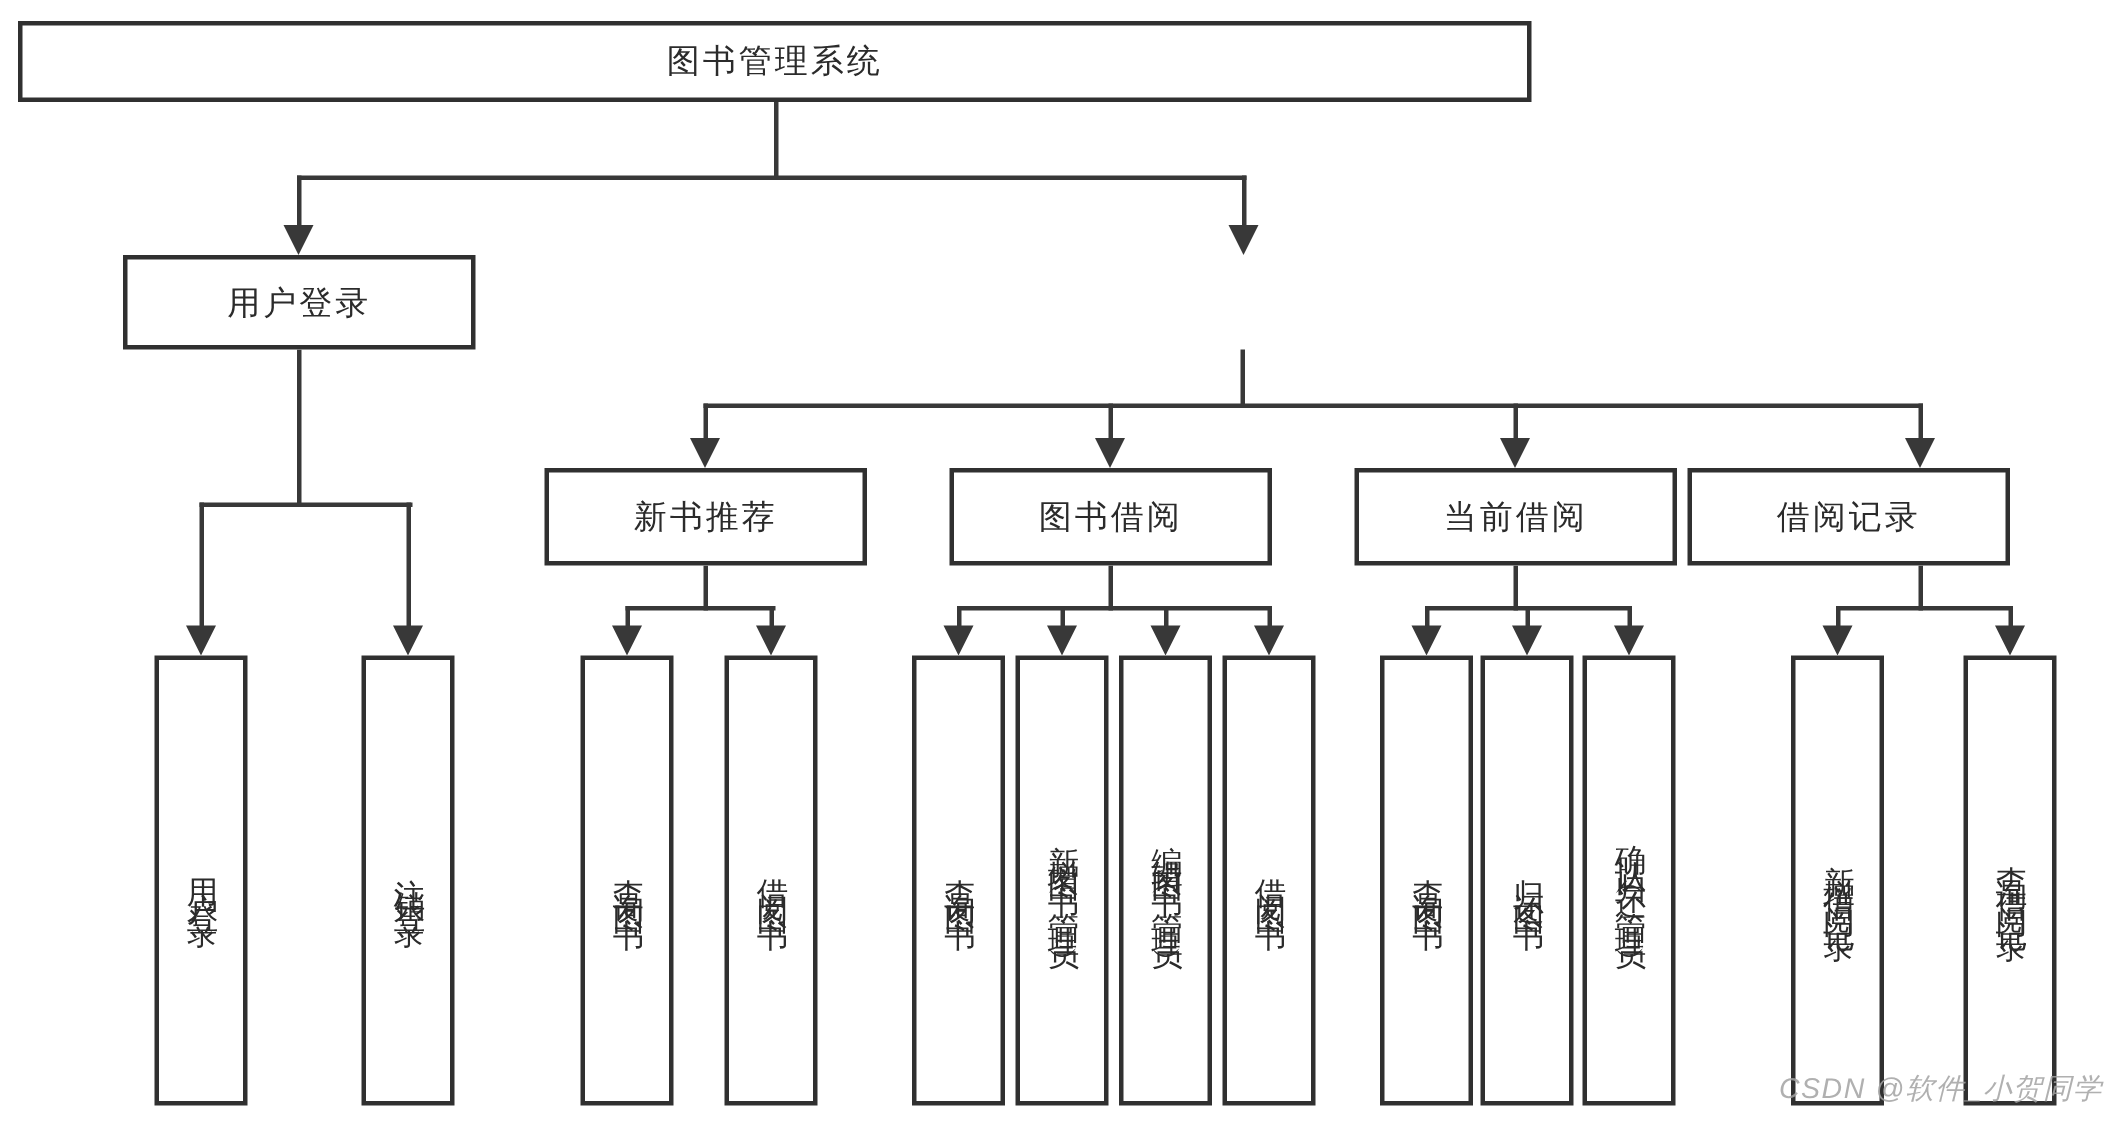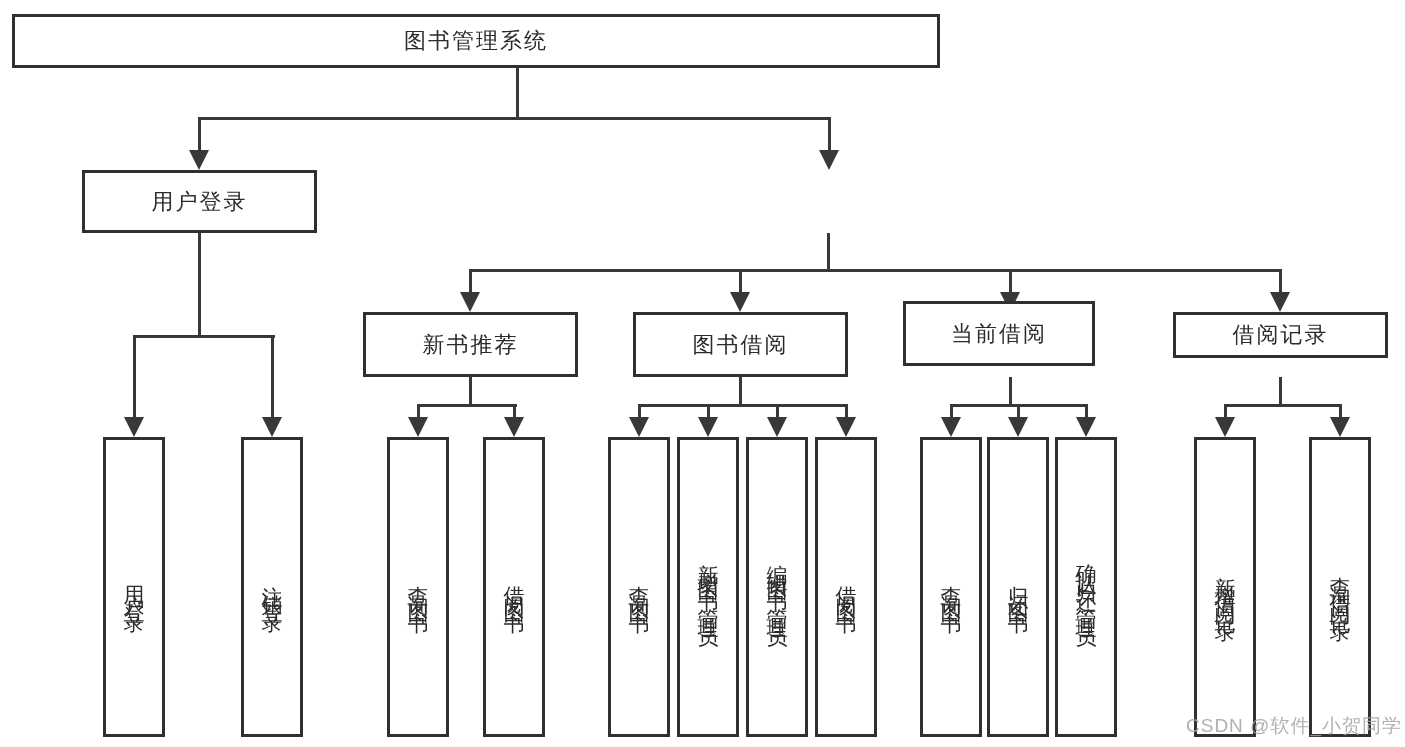--- a/index.html
+++ b/index.html
@@ -53,20 +53,21 @@
   }
   .watermark{
     position:absolute;
     left:1186px;top:713px;
     font-size:19px;
     color:var(--watermark);
     opacity:.85;
     letter-spacing:1px;
     z-index:5;
     white-space:nowrap;
+    font-style:italic;
   }
 </style>
 </head>
 <body>
 
 <div class="canvas">
 
   <div class="line" style="left:516px;top:67px;width:3px;height:53px"></div>
   <div class="line" style="left:198px;top:117px;width:633px;height:3px"></div>
   <div class="line" style="left:198px;top:117px;width:3px;height:38px"></div>
@@ -119,38 +120,38 @@
   <div class="arrow" style="left:629px;top:417px"></div>
   <div class="arrow" style="left:698px;top:417px"></div>
   <div class="arrow" style="left:767px;top:417px"></div>
   <div class="arrow" style="left:836px;top:417px"></div>
   <div class="arrow" style="left:941px;top:417px"></div>
   <div class="arrow" style="left:1008px;top:417px"></div>
   <div class="arrow" style="left:1076px;top:417px"></div>
   <div class="arrow" style="left:1215px;top:417px"></div>
   <div class="arrow" style="left:1330px;top:417px"></div>
 
-  <div class="hbox" style="left:12px;top:14px;width:928px;height:54px">
+  <div class="hbox" style="left:12px;top:14px;width:1009px;height:54px">
     <span>图书管理系统</span>
   </div>
 
   <div class="hbox" style="left:82px;top:170px;width:235px;height:63px">
     <span>用户登录</span>
   </div>
 
   <div class="hbox" style="left:633px;top:312px;width:215px;height:65px">
     <span>图书借阅</span>
   </div>
   <div class="hbox" style="left:363px;top:312px;width:215px;height:65px">
     <span>新书推荐</span>
   </div>
-  <div class="hbox" style="left:903px;top:301px;width:192px;height:65px">
+  <div class="hbox" style="left:903px;top:312px;width:215px;height:65px">
     <span>当前借阅</span>
   </div>
-  <div class="hbox" style="left:1173px;top:312px;width:215px;height:46px">
+  <div class="hbox" style="left:1125px;top:312px;width:215px;height:65px">
     <span>借阅记录</span>
   </div>
 
   <div class="leaf" style="left:103px">
     <span class="vtext">用户登录</span>
   </div>
   <div class="leaf" style="left:241px">
     <span class="vtext">注销登录</span>
   </div>
 

